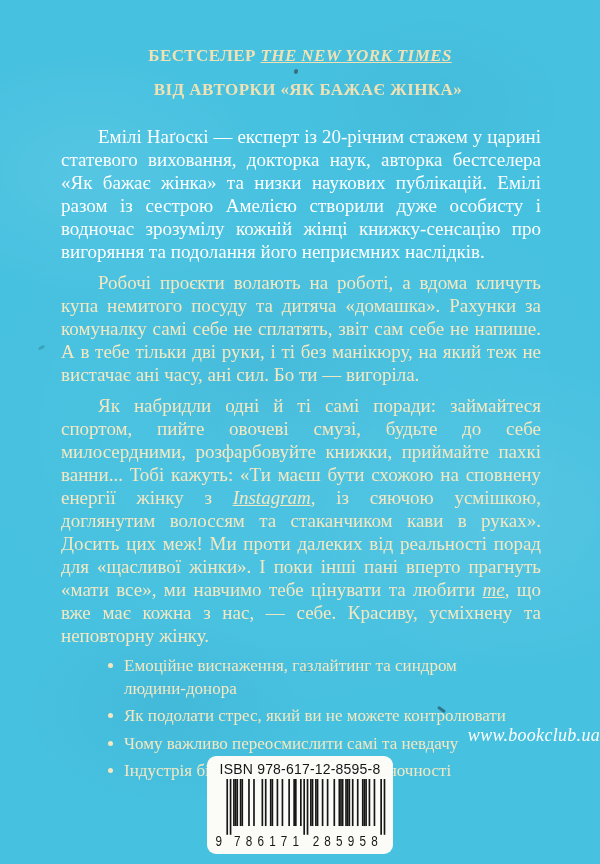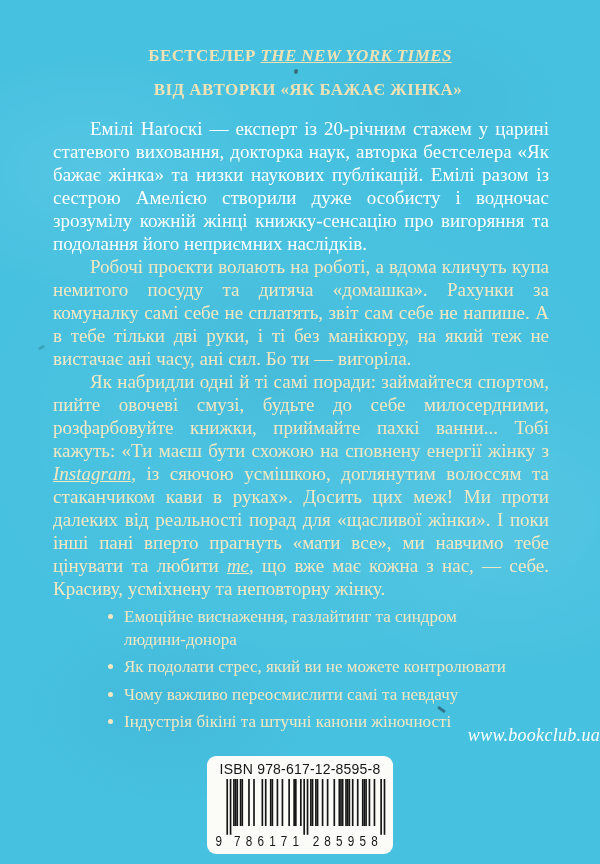--- a/index.html
+++ b/index.html
@@ -22,21 +22,21 @@
     color:#f0e2b4;font-size:17px;line-height:20px;letter-spacing:.4px;
   }
   .hdr1{padding-top:46px;}
   .hdr2{margin-top:14px;padding-left:16px;}
   .italic{font-style:italic;text-decoration:underline;}
   .content{
     padding:17px 51px 0 53px;
     font-size:19px;line-height:23px;
     text-align:justify;
   }
-  .content p{margin:0;text-indent:37px;}
+  .content p{margin:8px;text-indent:37px;}
   p.white{color:#fdffff;}
   p.cream{color:#f4e8c2;}
   ul.topics{
     list-style:none;margin:6px 0 0;padding:0 0 0 71px;
     color:#f4e8c2;font-size:17px;
   }
   ul.topics li{position:relative;line-height:22.5px;margin-bottom:5px;text-align:left;}
   ul.topics li:first-child{max-width:348px;}
   .dot{
     position:absolute;left:-16px;top:8px;width:5px;height:5px;

